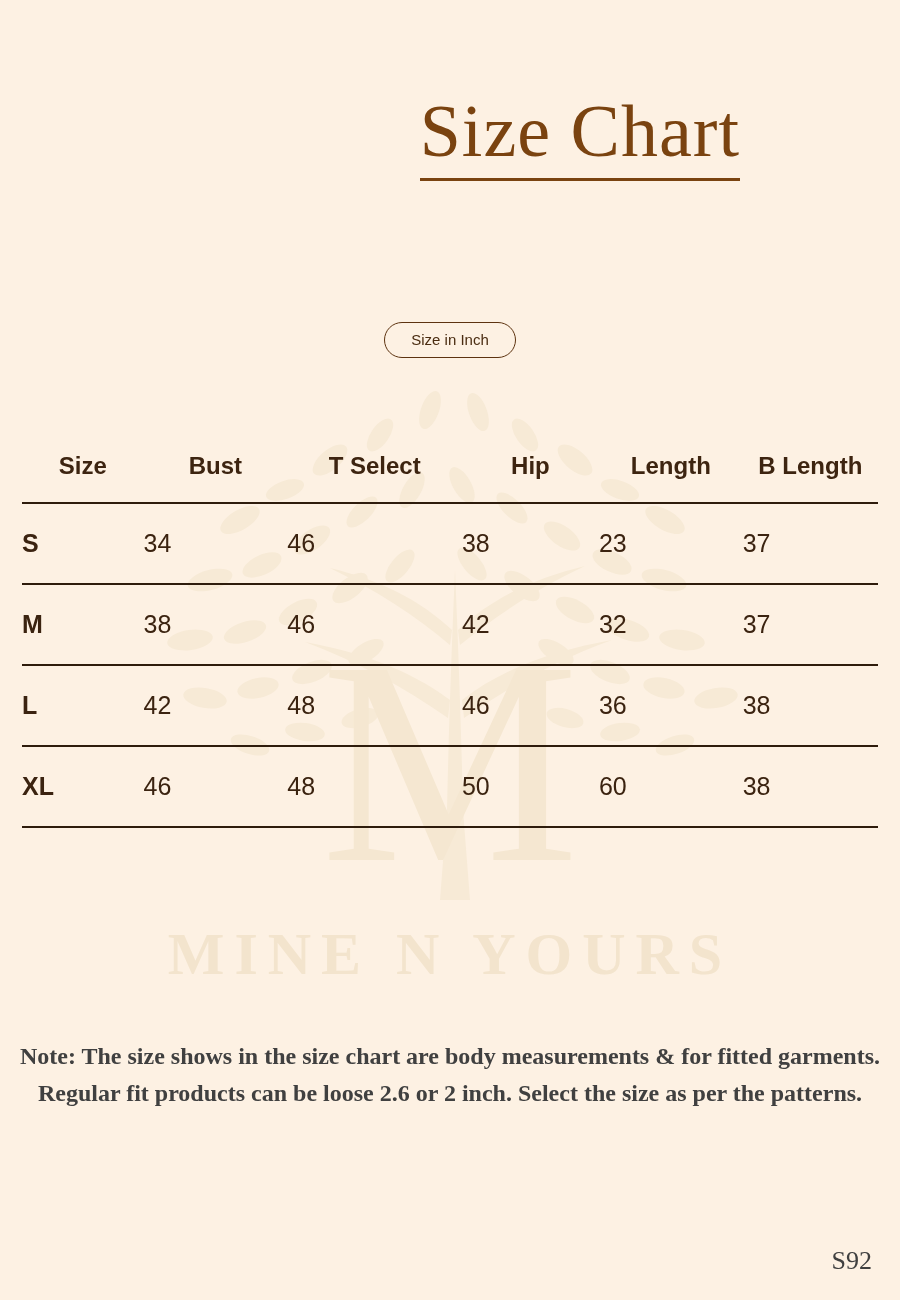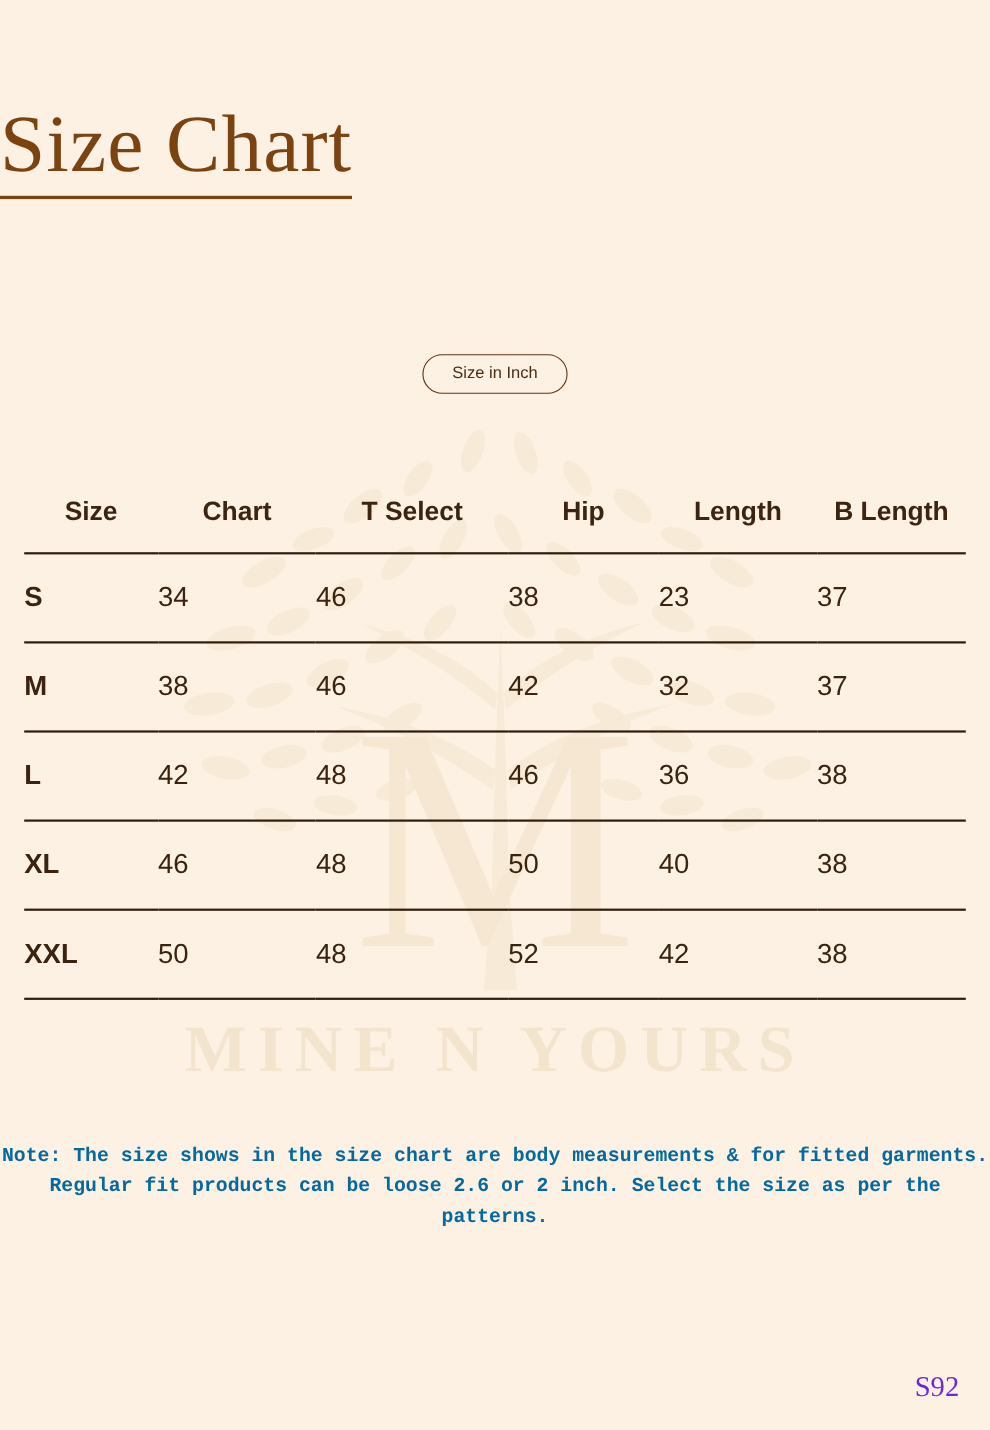--- a/index.html
+++ b/index.html
@@ -51,21 +51,21 @@
     pointer-events: none;
     user-select: none;
   }
 
   
   .title-wrap {
     position: absolute;
     left: 0;
     top: 96px;
     width: 740px;
-    text-align: left;
+    text-align: right;
     z-index: 2;
   }
   .title {
     display: inline-block;
     font-family: "Liberation Serif", serif;
     font-size: 74px;
     line-height: 0.95;
     color: #7a4310;
     letter-spacing: 1px;
     padding-bottom: 12px;
@@ -144,36 +144,36 @@
   col.c-blen { width: 15.8%; }
 
   
   .note {
     position: absolute;
     left: 0;
     top: 1038px;
     width: 900px;
     text-align: center;
     z-index: 2;
-    color: #0369a1;
-    font-size: 18px;
+    color: #404040;
+    font-size: 24px;
     font-weight: bold;
     line-height: 1.55;
-    font-family: Liberation Mono, monospace;
+    font-family: Liberation Serif, serif;
   }
   .note .line { display: block; }
 
   
   .code {
     position: absolute;
     right: 28px;
     bottom: 24px;
     font-family: "Liberation Serif", serif;
     font-size: 26px;
-    color: #6d28d9;
+    color: #404040;
     z-index: 2;
   }
 </style>
 </head>
 <body>
 
 <div class="page">
 
   <div class="watermark">
     <svg width="900" height="660" viewBox="0 0 900 660" xmlns="http://www.w3.org/2000/svg">
@@ -258,21 +258,21 @@
         <col class="c-size">
         <col class="c-bust">
         <col class="c-tlen">
         <col class="c-hip">
         <col class="c-waist">
         <col class="c-blen">
       </colgroup>
       <thead>
         <tr>
           <th>Size</th>
-          <th>Chart</th>
+          <th>Bust</th>
           <th>T Select</th>
           <th>Hip</th>
           <th>Length</th>
           <th>B Length</th>
         </tr>
       </thead>
       <tbody>
         <tr>
           <td class="size-cell">S</td>
           <td>34</td>
@@ -295,29 +295,21 @@
           <td>48</td>
           <td>46</td>
           <td>36</td>
           <td>38</td>
         </tr>
         <tr>
           <td class="size-cell">XL</td>
           <td>46</td>
           <td>48</td>
           <td>50</td>
-          <td>40</td>
-          <td>38</td>
-        </tr>
-        <tr>
-          <td class="size-cell">XXL</td>
-          <td>50</td>
-          <td>48</td>
-          <td>52</td>
-          <td>42</td>
+          <td>60</td>
           <td>38</td>
         </tr>
       </tbody>
     </table>
   </div>
 
   <div class="note">
     <span class="line">Note: The size shows in the size chart are body measurements &amp; for fitted garments.</span>
     <span class="line">Regular fit products can be loose 2.6 or 2 inch. Select the size as per the patterns.</span>
   </div>

